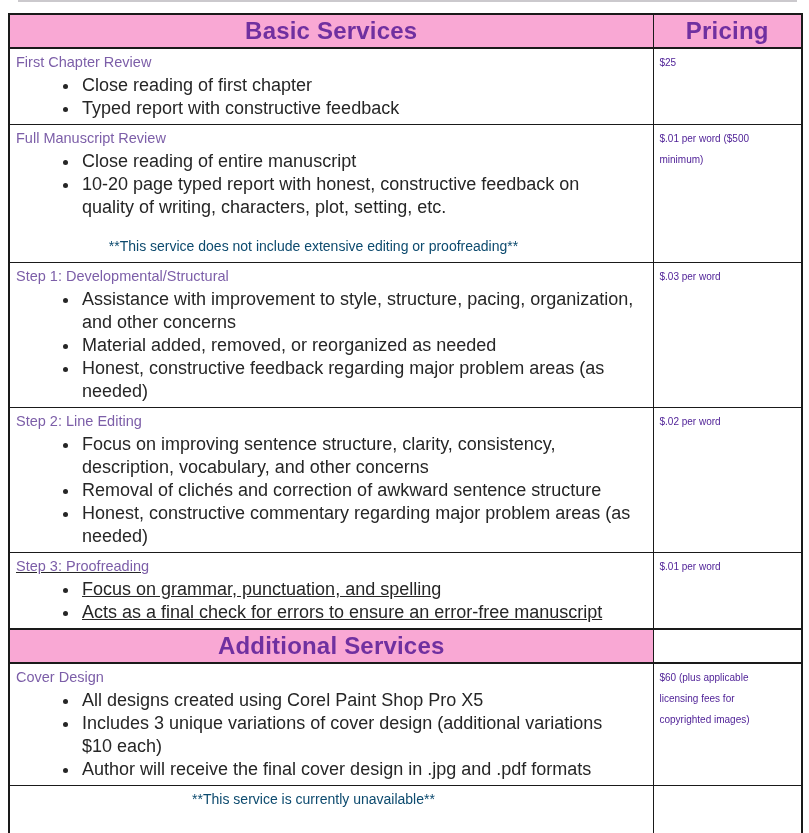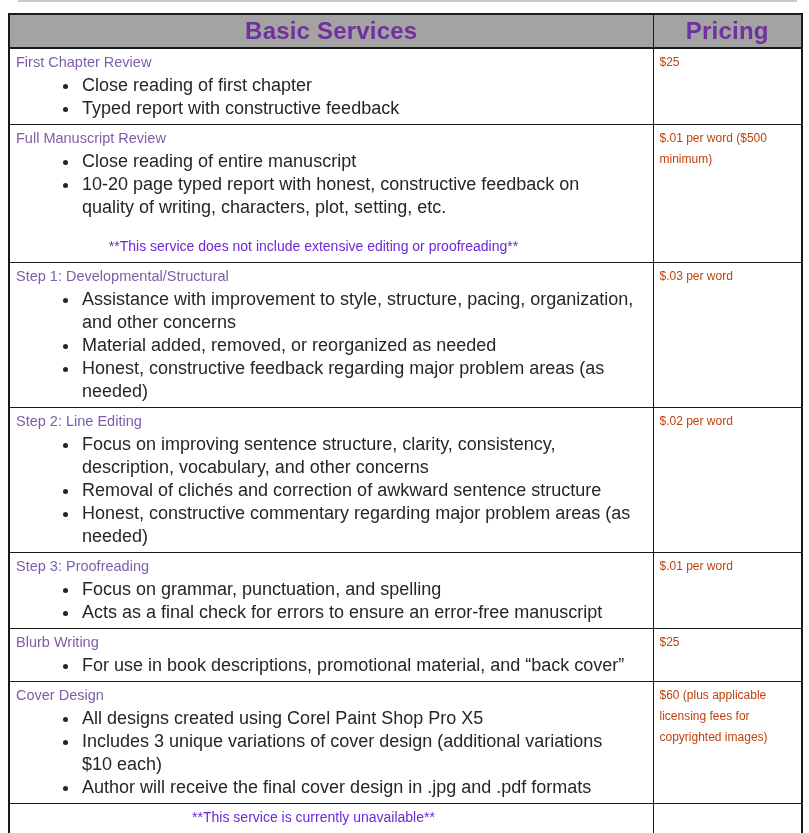--- a/index.html
+++ b/index.html
@@ -41,21 +41,21 @@
     padding: 0;
     background: #ffffff;
   }
 
   
   tr.section-header-row td {
     height: 31px;
     border-top-width: 2px;
     border-bottom-width: 2px;
   }
-  tr.section-header-row td.band { background: #a3a3a3; }
+  tr.section-header-row td.band { background: #f9a8d4; }
   .section-title, .pricing-header {
     color: #7030a0;
     font-size: 24px;
     font-weight: bold;
     text-align: center;
     line-height: 32px;
     letter-spacing: 0.2px;
   }
 
   
@@ -73,31 +73,31 @@
   }
   ul.service-bullets li {
     font-size: 18px;
     line-height: 23px;
     color: #262626;
     padding-left: 2px;
   }
   .service-note {
     font-size: 14px;
     line-height: 23px;
-    color: #6d28d9;
+    color: #0c4a6e;
     width: 595px;
     text-align: center;
   }
   .service-note.spaced { margin-top: 16px; }
 
   td.price-cell { padding: 3px 4px 2px 6px; }
   .price-text {
-    font-size: 12px;
+    font-size: 10px;
     line-height: 21px;
-    color: #c2410c;
+    color: #4c1d95;
     max-width: 122px;
   }
 </style>
 </head>
 <body>
 
 <div class="page">
   <div class="top-artifact"></div>
   <table class="pricing-table">
     <colgroup>
@@ -158,41 +158,36 @@
               <li>Focus on improving sentence structure, clarity, consistency, description, vocabulary, and other concerns</li>
               <li>Removal of clichés and correction of awkward sentence structure</li>
               <li>Honest, constructive commentary regarding major problem areas (as needed)</li>
             </ul>
           </td>
           <td class="price-cell">
             <div class="price-text">$.02 per word</div>
           </td>
         </tr>
         <tr class="service-row">
-          <td class="service-cell" style="height: 65px;">
+          <td class="service-cell" style="height: 65px; text-decoration: underline;">
             <div class="service-title">Step 3: Proofreading</div>
             <ul class="service-bullets">
               <li>Focus on grammar, punctuation, and spelling</li>
               <li>Acts as a final check for errors to ensure an error-free manuscript</li>
             </ul>
           </td>
           <td class="price-cell">
             <div class="price-text">$.01 per word</div>
           </td>
         </tr>
-        <tr class="service-row">
-          <td class="service-cell" style="height: 46px;">
-            <div class="service-title">Blurb Writing</div>
-            <ul class="service-bullets">
-              <li>For use in book descriptions, promotional material, and “back cover”</li>
-            </ul>
-          </td>
-          <td class="price-cell">
-            <div class="price-text">$25</div>
-          </td>
+        <tr class="section-header-row">
+          <td class="band">
+            <div class="section-title">Additional Services</div>
+          </td>
+          <td></td>
         </tr>
         <tr class="service-row">
           <td class="service-cell" style="height: 103px;">
             <div class="service-title">Cover Design</div>
             <ul class="service-bullets">
               <li>All designs created using Corel Paint Shop Pro X5</li>
               <li>Includes 3 unique variations of cover design (additional variations $10 each)</li>
               <li>Author will receive the final cover design in .jpg and .pdf formats</li>
             </ul>
           </td>

